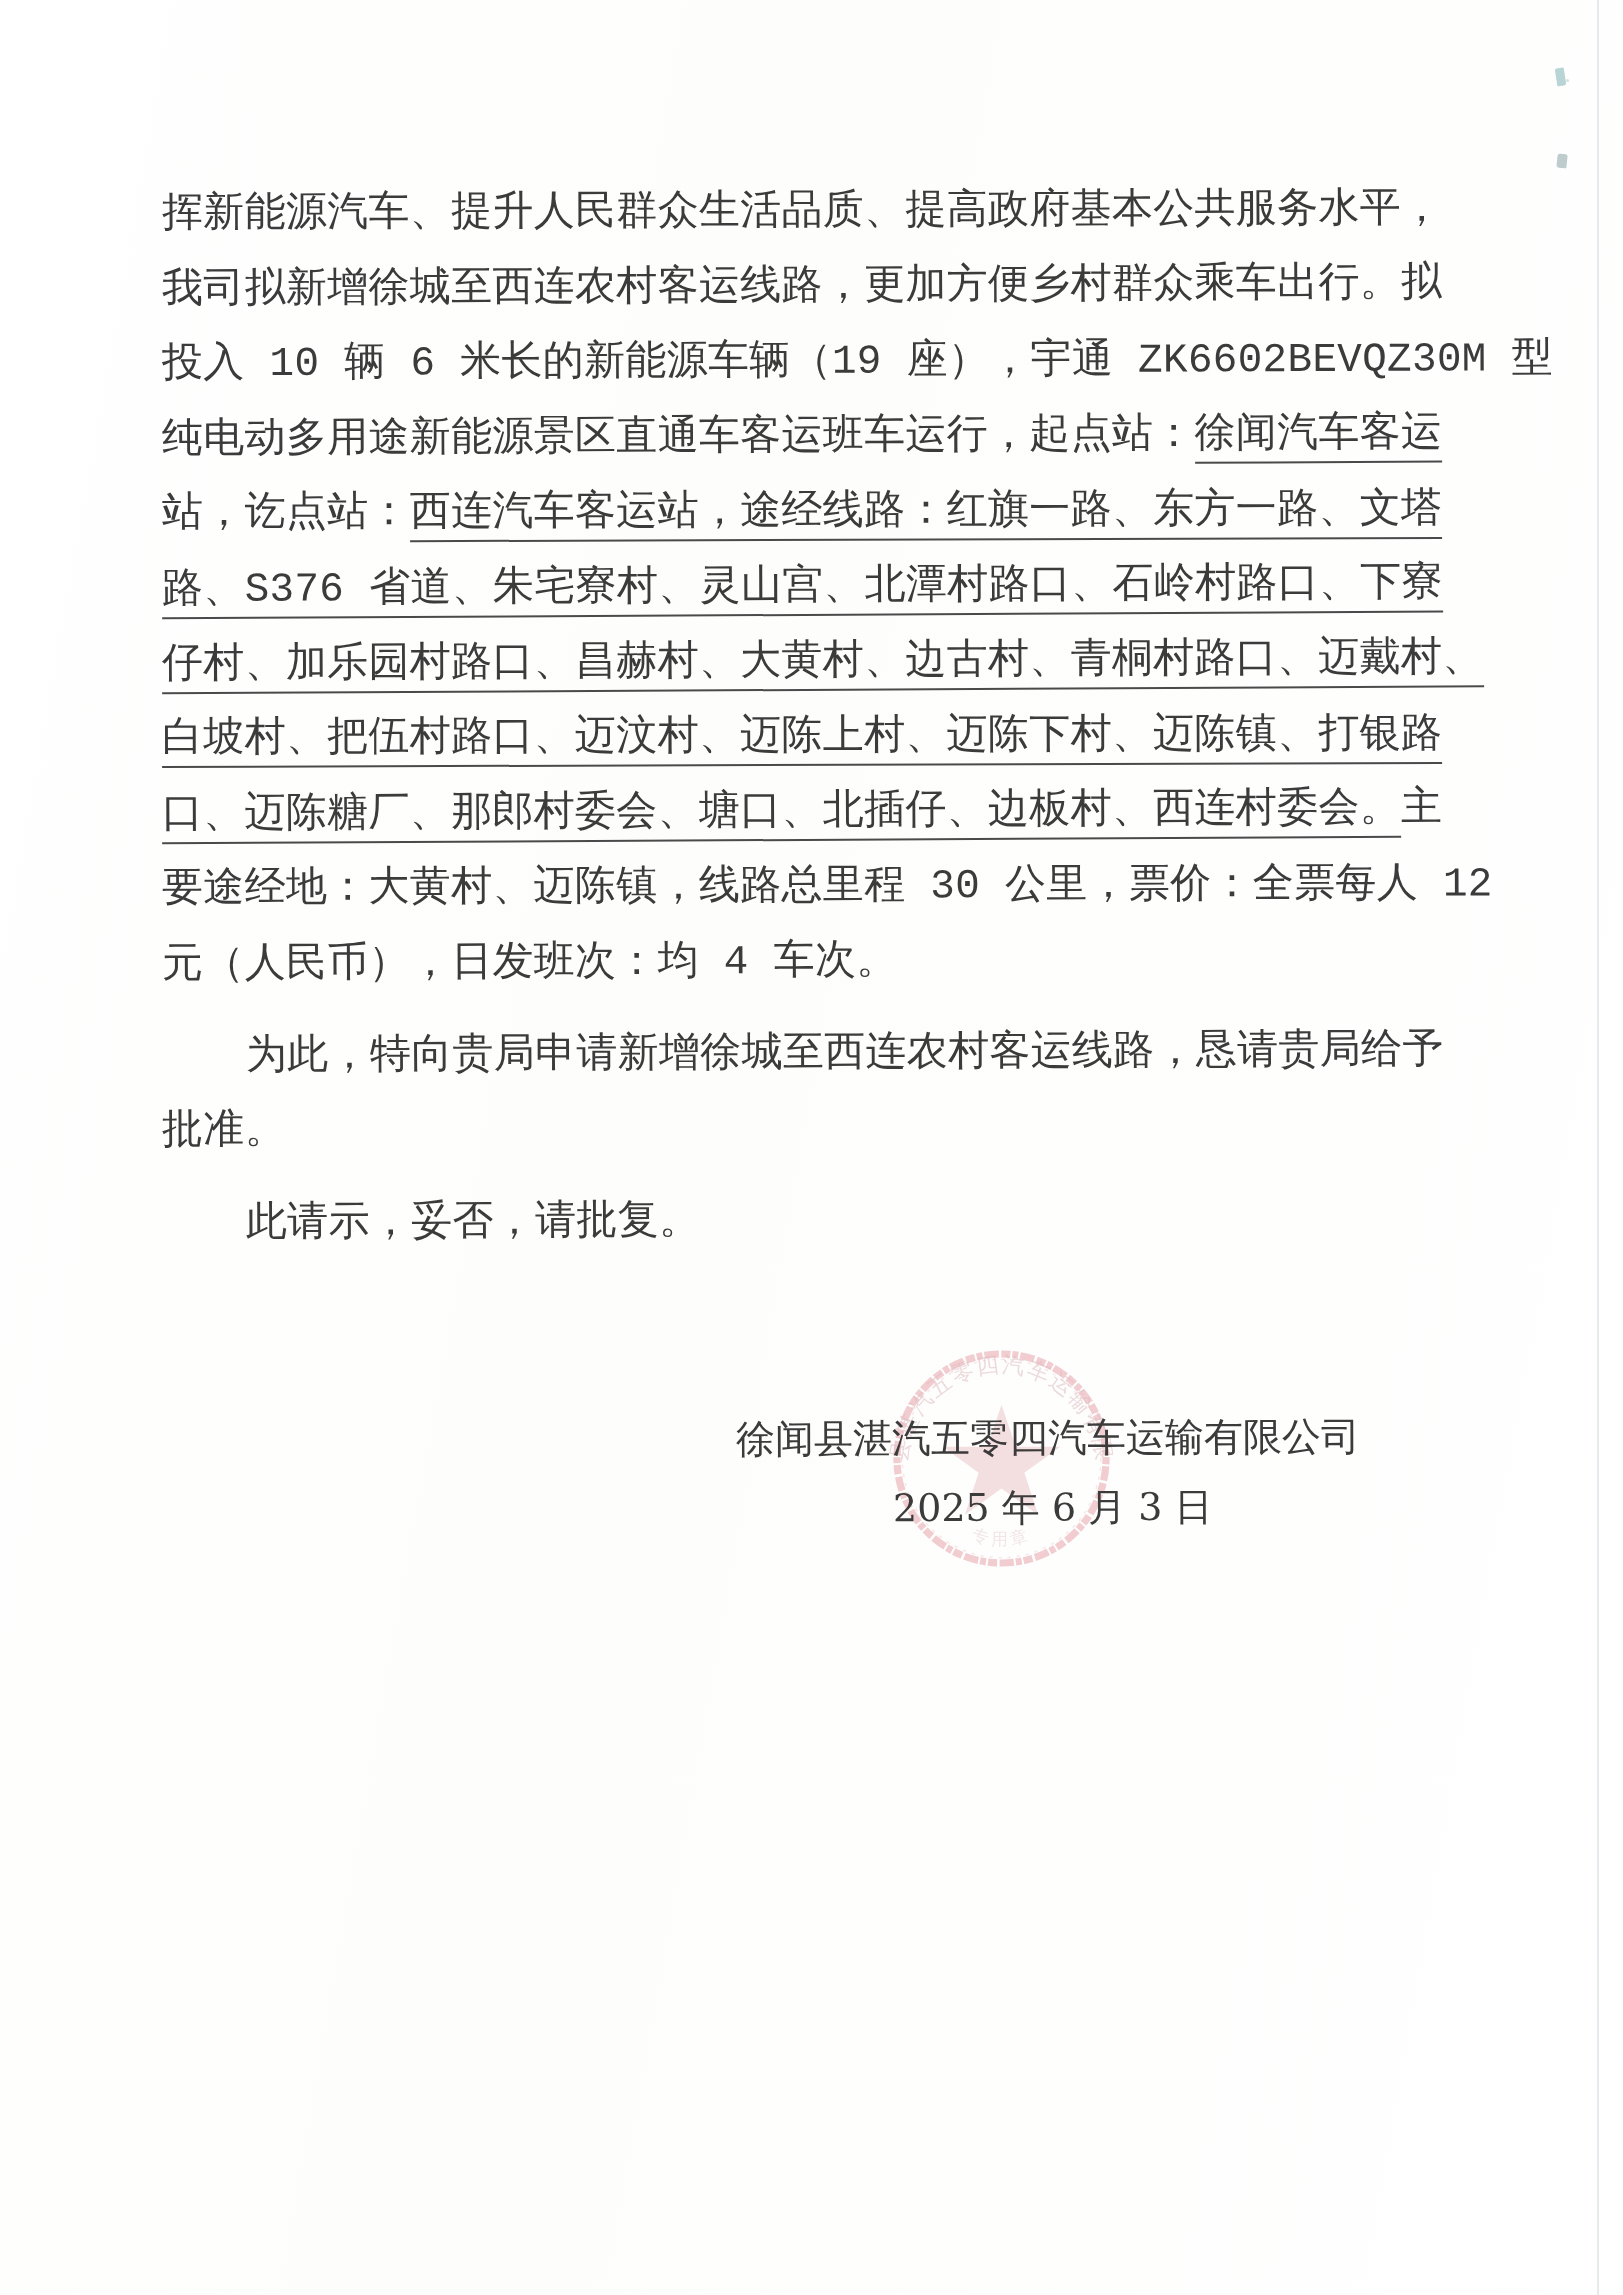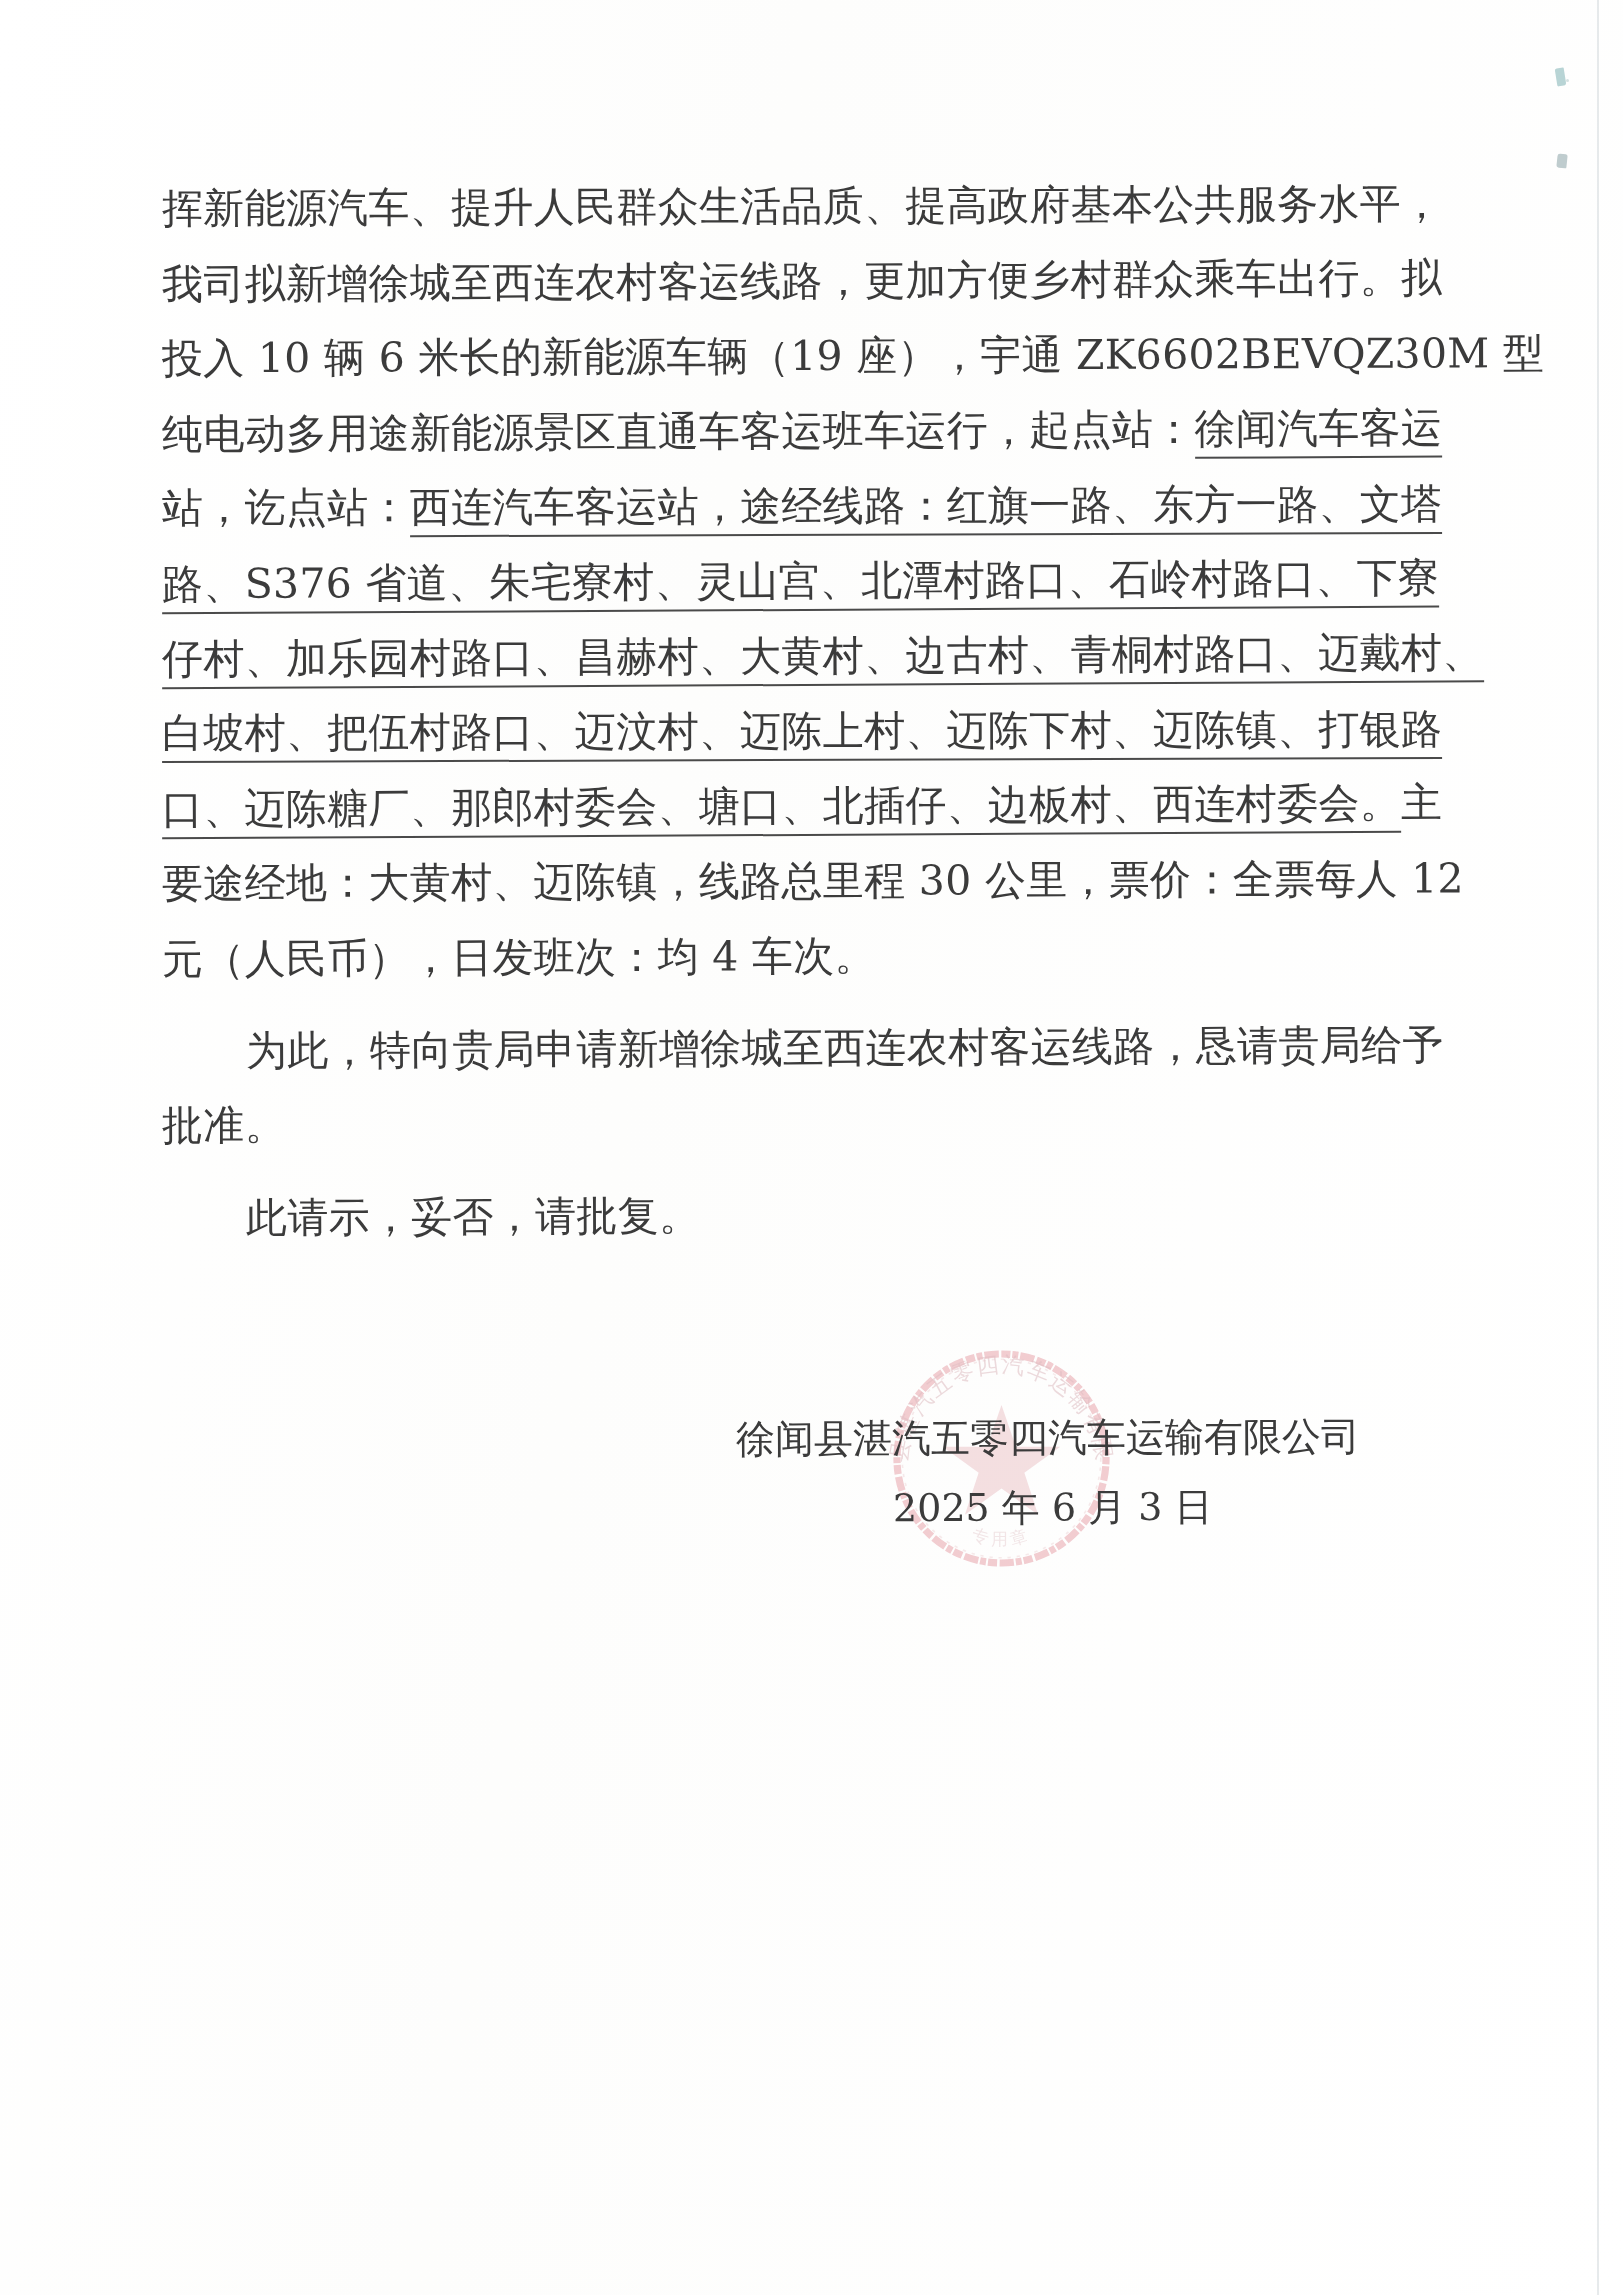--- a/index.html
+++ b/index.html
@@ -59,22 +59,23 @@
     width: 9.8px; height: 14.4px;
     background: rgba(138,162,166,0.55);
     border-radius: 2.6px 2px 1.3px 2.6px;
     transform: rotate(6deg);
   }
 
   
   .body-text {
     position: absolute;
     left: 162px;
-    top: 169px;
+    top: 175px;
     width: 1251px;
+    font-family: Liberation Mono, monospace;
   }
   .line {
     height: 75px;
     line-height: 75px;
     font-size: 41px;
     color: #3b3b3b;
     white-space: nowrap;
     letter-spacing: 0.3px;
     font-weight: 500;
   }

